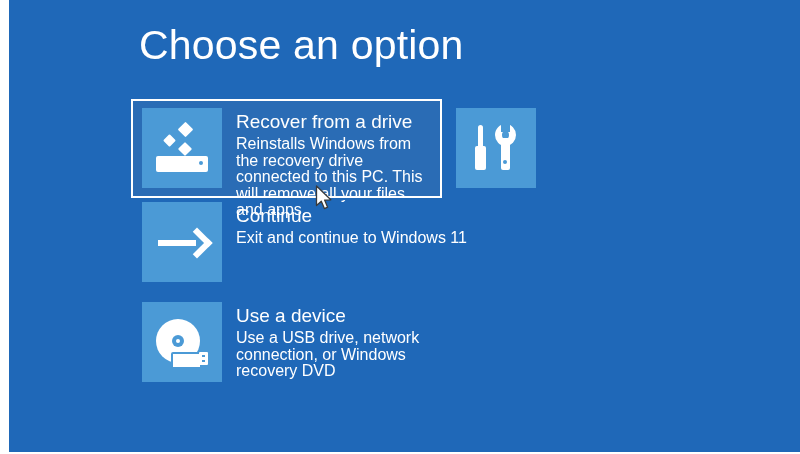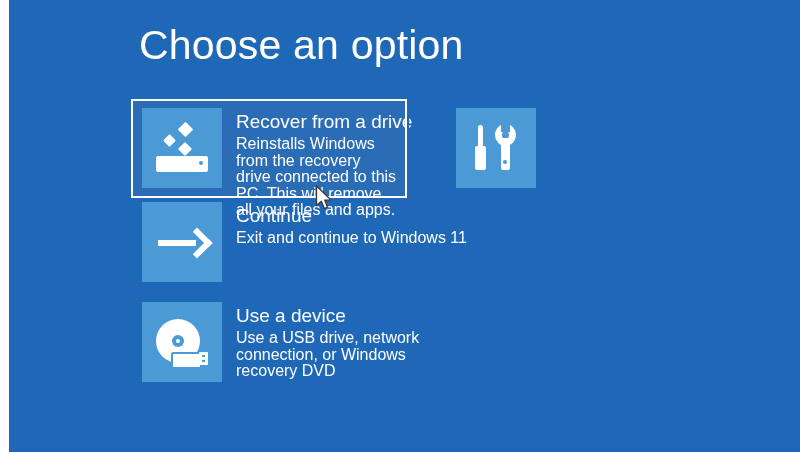--- a/index.html
+++ b/index.html
@@ -50,21 +50,21 @@
     box-sizing: border-box;
     padding: 0;
     background: transparent;
     margin-bottom: 14px;
     height: 86px;
     width: 300px;
   }
 
   
   .option.focused {
-    width: 276px;
+    width: 311px;
     height: 99px;
     margin-left: -11px;
     margin-top: -9px;
     margin-bottom: 4px;
     padding: 7px 8px 0 9px;
     background: #2a6cb5;
     border: 2px solid #ffffff;
     outline: 2px solid #1f68b8;
     outline-offset: 0px;
   }

